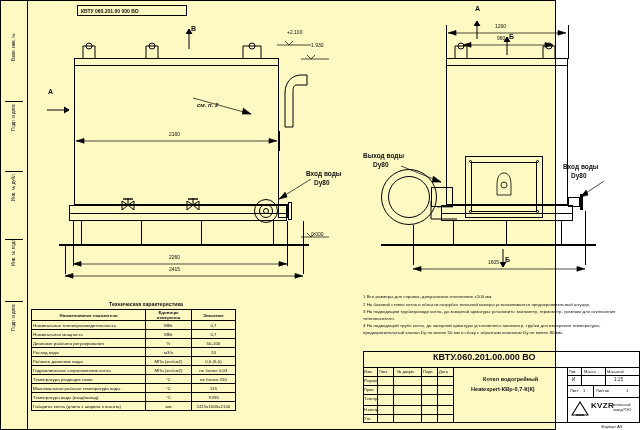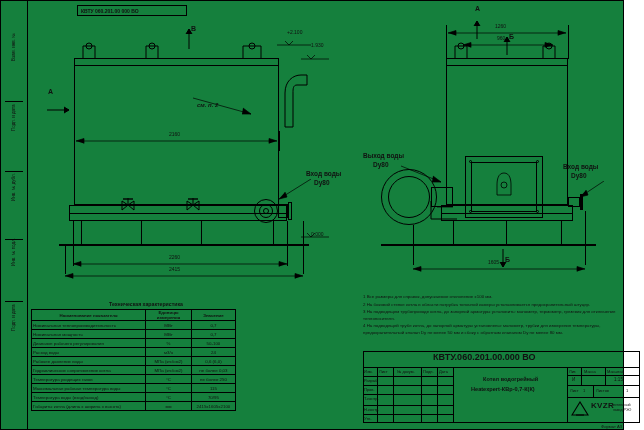--- a/index.html
+++ b/index.html
@@ -1,17 +1,17 @@
 <!DOCTYPE html>
 <html><head>
 <meta charset="utf-8">
 <style>
   html,body{margin:0;padding:0;background:#ffffff;}
   body{width:644px;height:430px;overflow:hidden;font-family:"Liberation Sans",sans-serif;color:#111;}
-  #sheet{position:relative;width:624px;height:430px;box-sizing:border-box;border:1px solid #000;background:#15803d;}
+  #sheet{position:relative;width:556px;height:430px;box-sizing:border-box;border:1px solid #000;background:#fef9c3;}
   .abs{position:absolute;}
   .ln{position:absolute;background:#000;}
   .h{height:1px;}
   .v{width:1px;}
   .txt{position:absolute;font-size:5px;line-height:6px;white-space:nowrap;}
   .txt.b{font-weight:bold;}
   .rot90{transform:rotate(-90deg);transform-origin:0 0;}
   .rect{position:absolute;border:1px solid #000;box-sizing:border-box;}
   .rect2{position:absolute;border:1.4px solid #000;box-sizing:border-box;}
   .circ{position:absolute;border:1px solid #000;border-radius:50%;box-sizing:border-box;}

